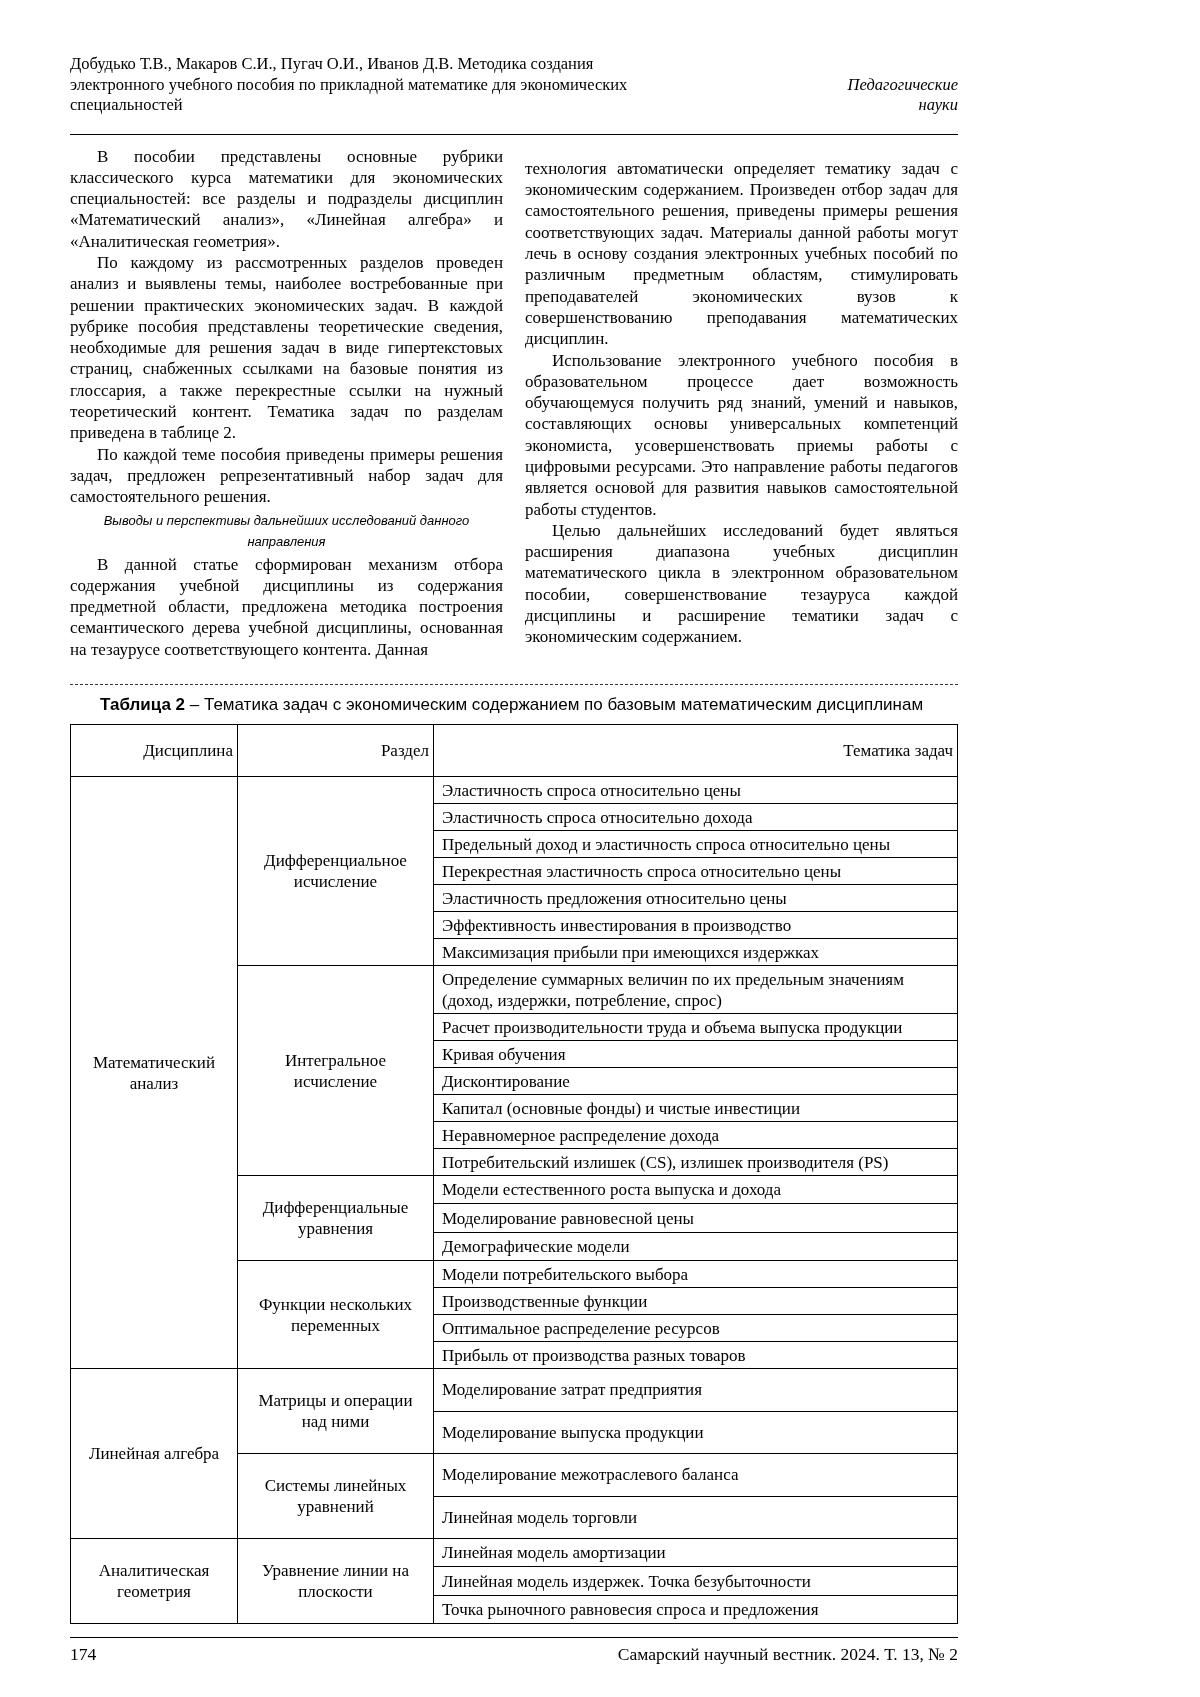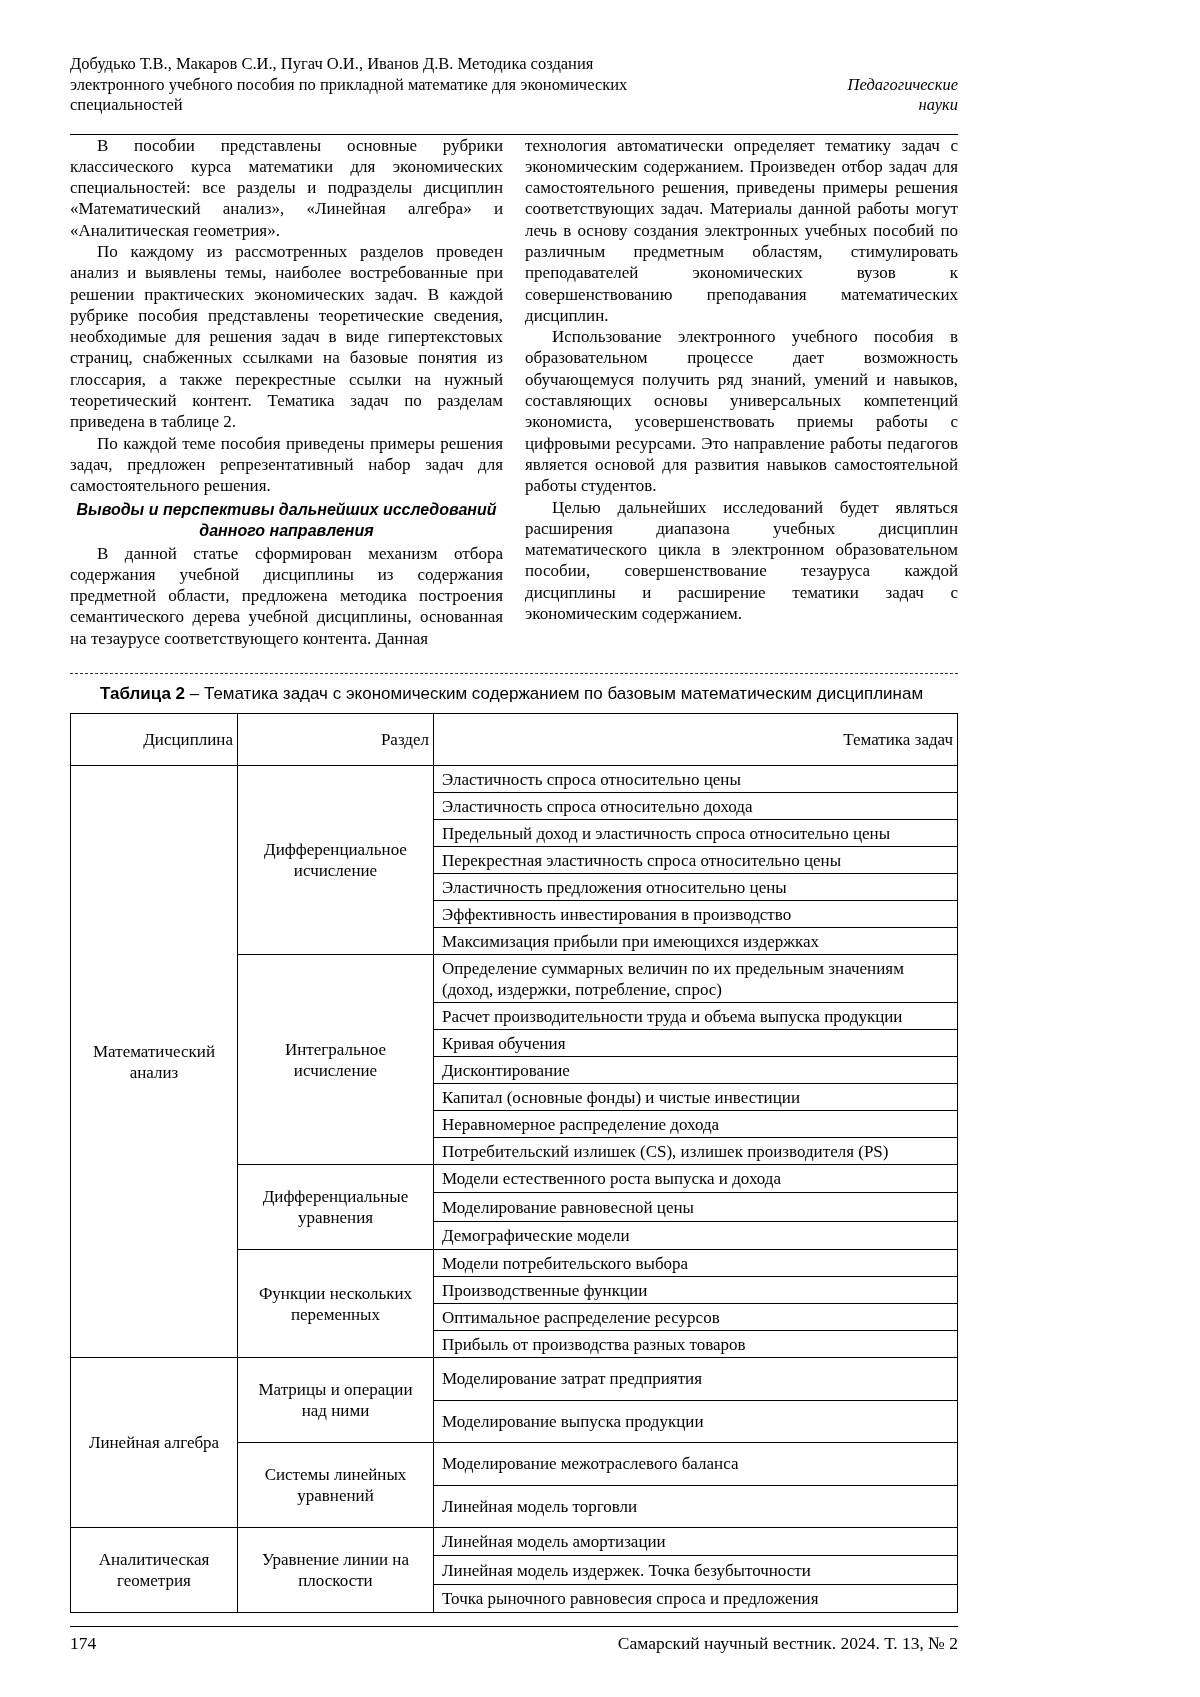--- a/index.html
+++ b/index.html
@@ -26,32 +26,34 @@
     border-bottom: 1.5px solid #000;
     padding-bottom: 18px;
   }
   .runhead-left { max-width: 660px; }
   .runhead-right { text-align: right; font-style: italic; white-space: nowrap; }
 
   
   .columns {
     display: flex;
     gap: 22px;
+    margin-top: 11px;
     font-size: 17px;
     line-height: 21.3px;
     text-align: justify;
+    align-items: center;
   }
   .col { flex: 1 1 0; min-width: 0; }
   .col p { margin: 0; text-indent: 27px; }
   .col p.no-indent { text-indent: 0; }
   .section-heading {
     font-family: "Liberation Sans", sans-serif;
     font-style: italic;
-    font-weight: bold;
-    font-size: 16px;
+    font-weight: normal;
+    font-size: 13px;
     line-height: 21px;
     text-align: center;
     margin: 2px 0 2px 0;
     text-indent: 0;
   }
 
   
   .dashed-rule {
     border: 0;
     border-top: 1.5px dashed #333;

